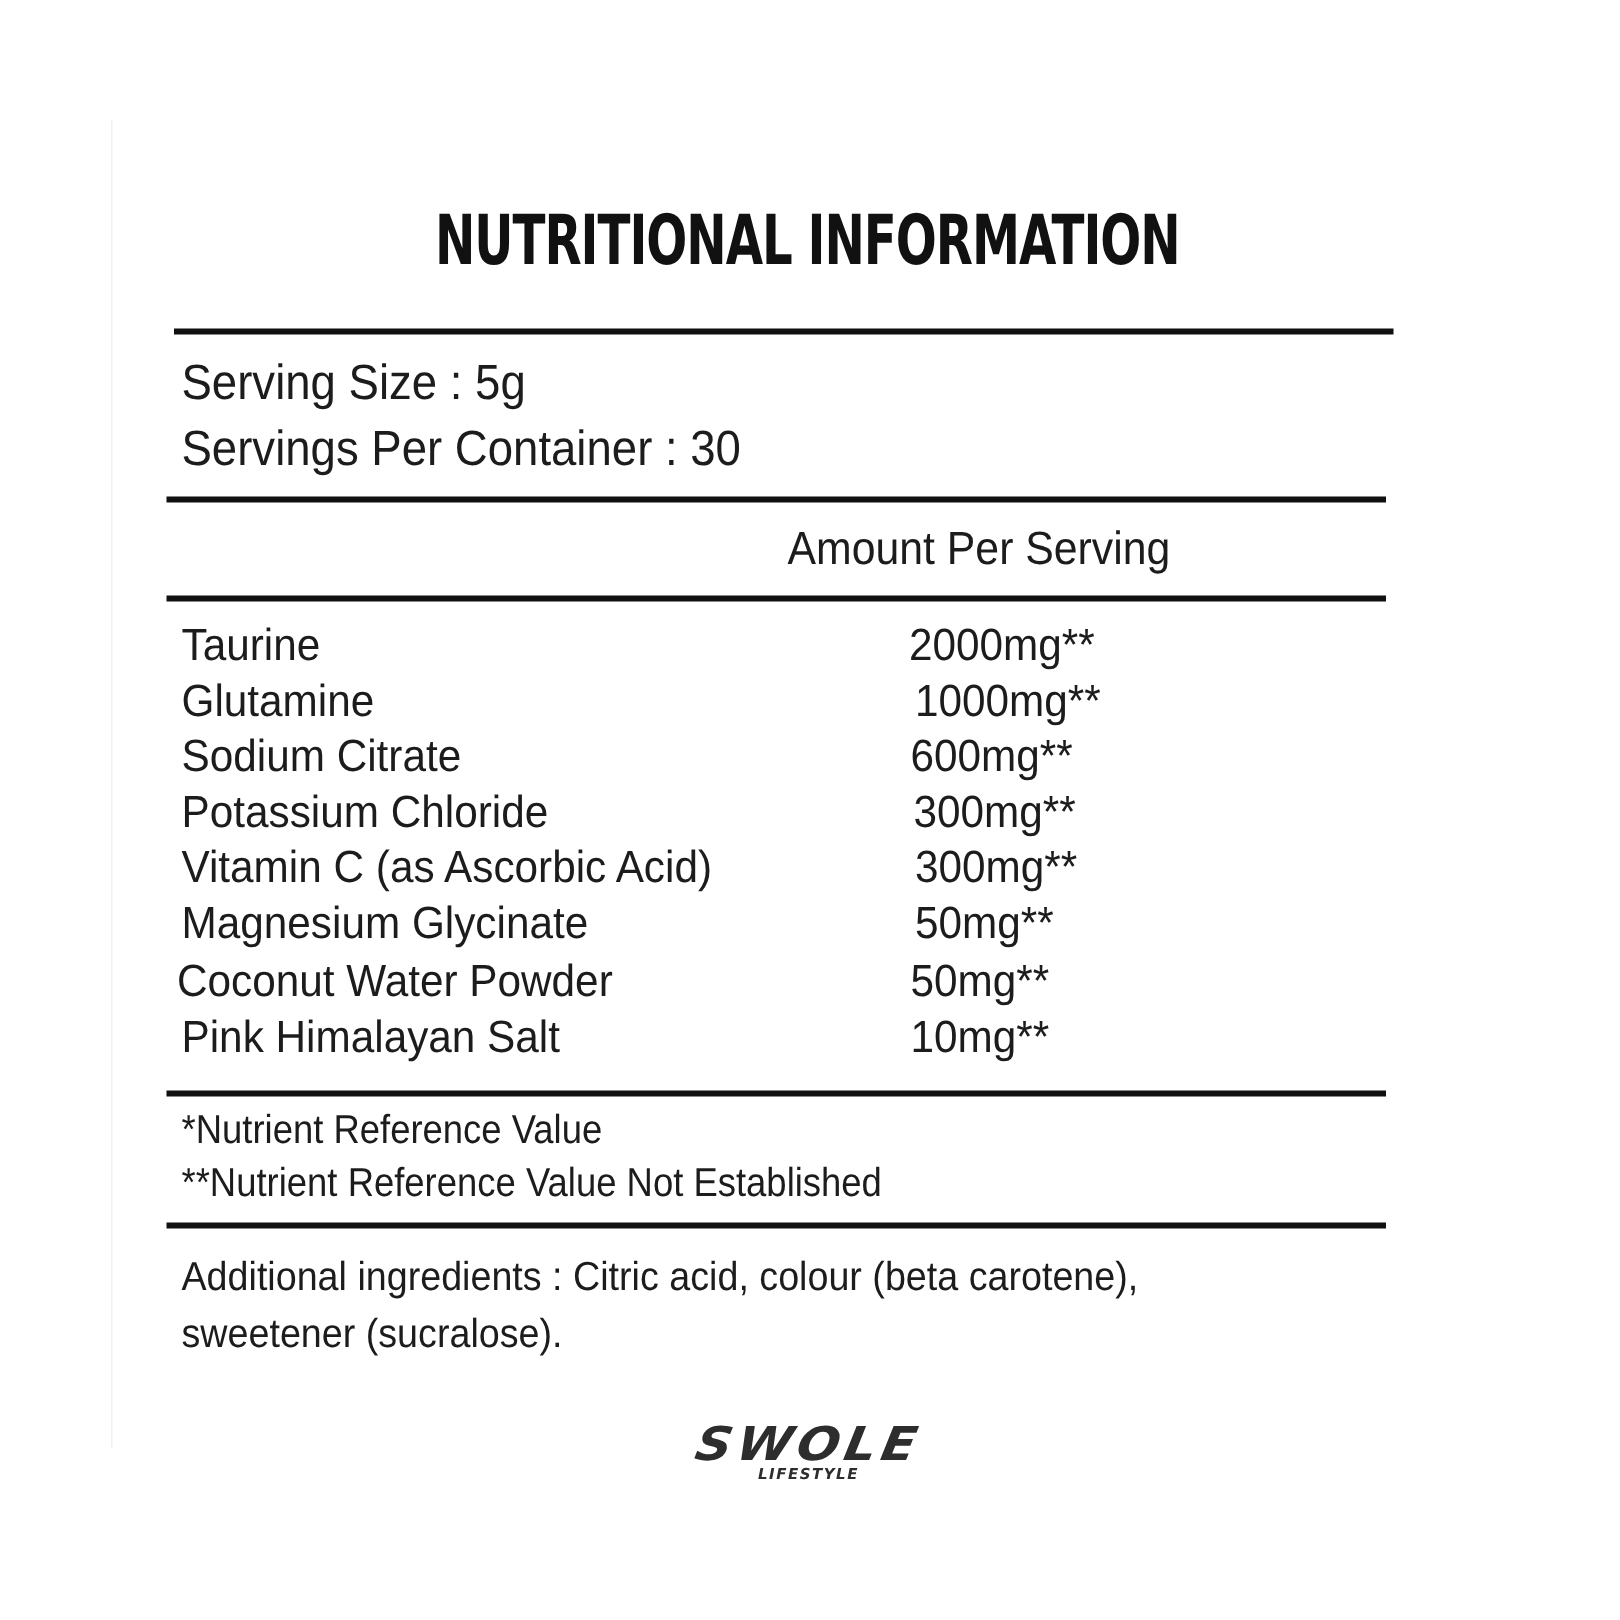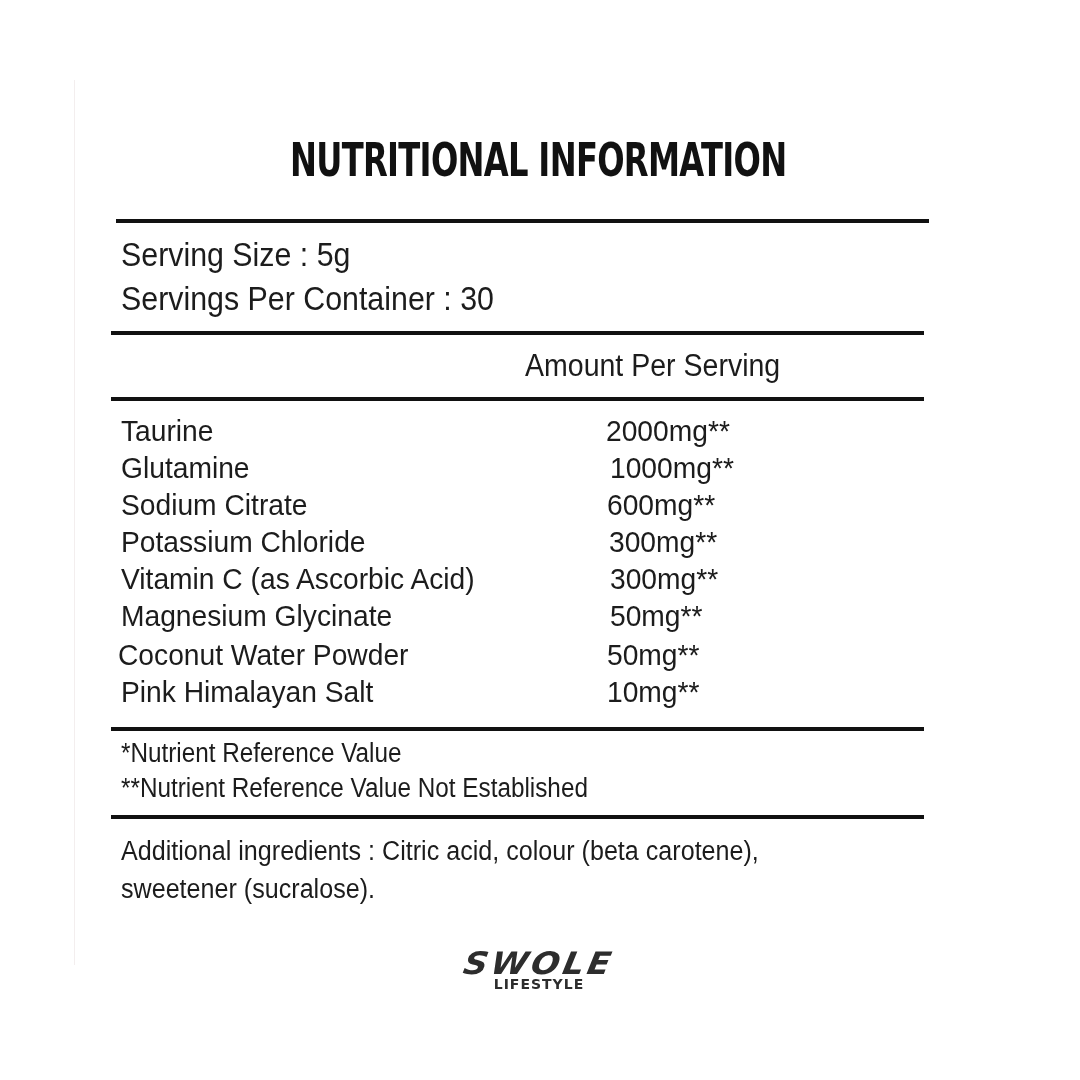--- a/index.html
+++ b/index.html
@@ -98,24 +98,25 @@
       font-size: 31px;
       line-height: 30px;
       letter-spacing: 3px;
       color: #2d2d2d;
       transform: scaleX(1.08) skewX(-10deg);
     }
     .logo-sub {
       display: block;
       font-family: "DejaVu Sans", sans-serif;
       font-weight: bold;
-      font-size: 14px;
+      font-size: 10px;
       line-height: 12px;
       letter-spacing: 1px;
       color: #2d2d2d;
+      font-style: italic;
     }
   </style>
 </head>
 <body>
 
 <div class="edge-line"></div>
 
 <div class="title">NUTRITIONAL INFORMATION</div>
 
 <div class="rule" style="left:116px; top:219px; width:813px;"></div>

